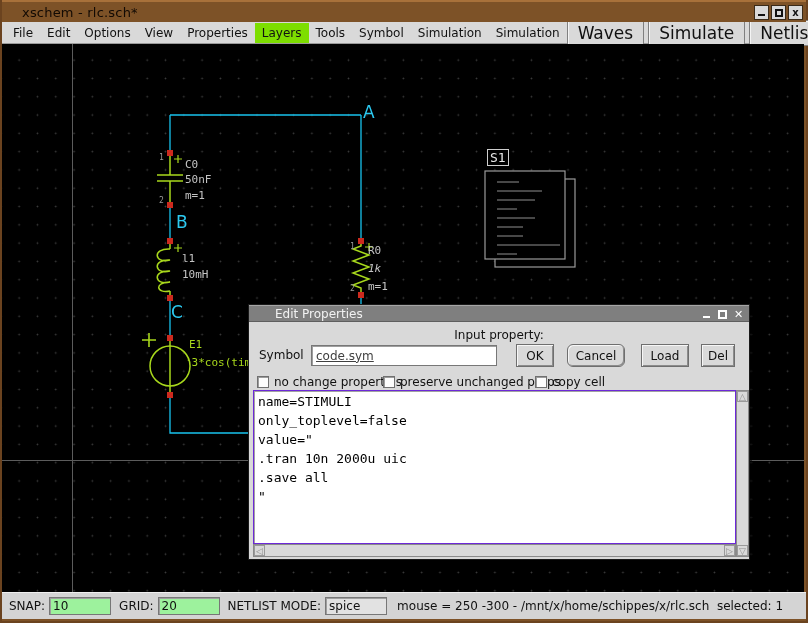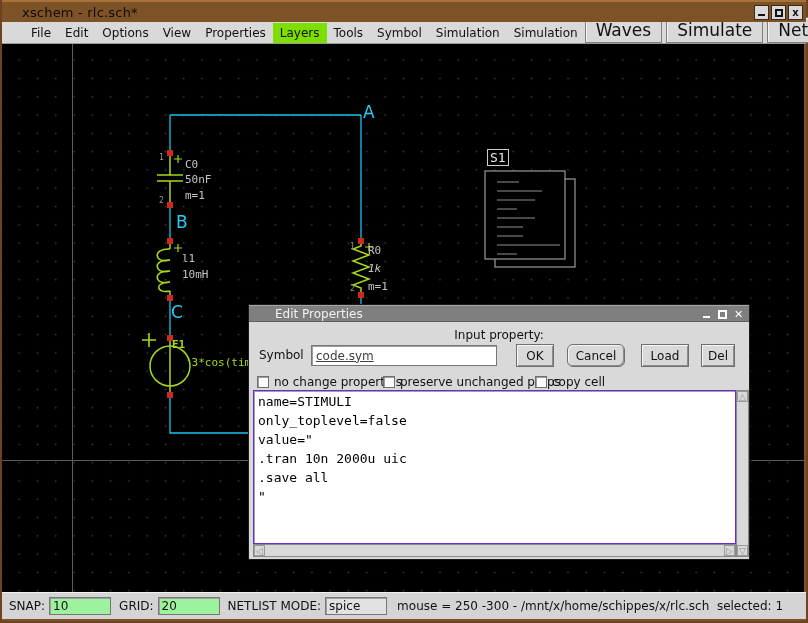--- a/index.html
+++ b/index.html
@@ -15,22 +15,22 @@
   .title-text { color:#120a04; font-size:13px; padding-left:20px; letter-spacing:0.2px; }
   .win-buttons { position:absolute; right:3px; top:3px; display:flex; gap:2px; }
   .wbtn { width:15px; height:15px; background:#d9d9d9; border:1px solid #3a2a18;
           display:flex; align-items:center; justify-content:center;
           font-size:9px; color:#111; line-height:1; cursor:default; }
   .wbtn .min-glyph { width:7px; height:7px; border-bottom:2px solid #111; }
   .wbtn .max-glyph { width:8px; height:8px; border:2px solid #111; }
   .wbtn .close-glyph { font-size:10px; font-weight:bold; }
 
   
-  .menubar { height:22px; background:#d9d9d9; display:flex; align-items:flex-end;
-             border-bottom:1px solid #9a9a9a; padding-left:22px; font-size:12px; color:#111; }
+  .menubar { height:22px; background:#d9d9d9; display:flex; align-items:center;
+             border-bottom:1px solid #9a9a9a; padding-left:4px; font-size:12px; color:#111; }
   .mi { padding:3px 7px; cursor:default; }
   .mi.active { background:#7dde00; }
   .menu-spacer { flex:1; }
   .mbtn { background:#d9d9d9; border:1px solid #808080; box-shadow:inset 1px 1px 0 #f4f4f4;
           padding:2px 10px; margin-right:4px; font-size:17px; cursor:default; }
 
   
   .canvas { position:relative; width:802px; height:548px; background:#000; overflow:hidden;
             background-image: radial-gradient(#3d3d3d 0.9px, transparent 1px);
             background-size:18.3px 18.3px; background-position:8px 7px; }
@@ -228,21 +228,21 @@
 
     <span class="slabel" style="left:183px; top:114px;">C0</span>
     <span class="slabel" style="left:183px; top:129px;">50nF</span>
     <span class="slabel" style="left:183px; top:145px;">m=1</span>
     <span class="pinnum" style="left:157px; top:109px;">1</span>
     <span class="pinnum" style="left:157px; top:152px;">2</span>
 
     <span class="slabel" style="left:180px; top:208px;">l1</span>
     <span class="slabel" style="left:180px; top:224px;">10mH</span>
 
-    <span class="slabel green" style="left:170px; top:294px;font-weight:bold;">E1</span>
+    <span class="slabel green" style="left:187px; top:294px;">E1</span>
     <span class="slabel green" style="left:183px; top:312px;">'3*cos(time*ti</span>
 
     <span class="slabel" style="left:366px; top:200px;">R0</span>
     <span class="slabel" style="left:366px; top:218px;font-style:italic;">1k</span>
     <span class="slabel" style="left:366px; top:236px;">m=1</span>
     <span class="pinnum" style="left:348px; top:198px;">1</span>
     <span class="pinnum" style="left:348px; top:240px;">2</span>
 
     <span class="s1box">S1</span>
 

